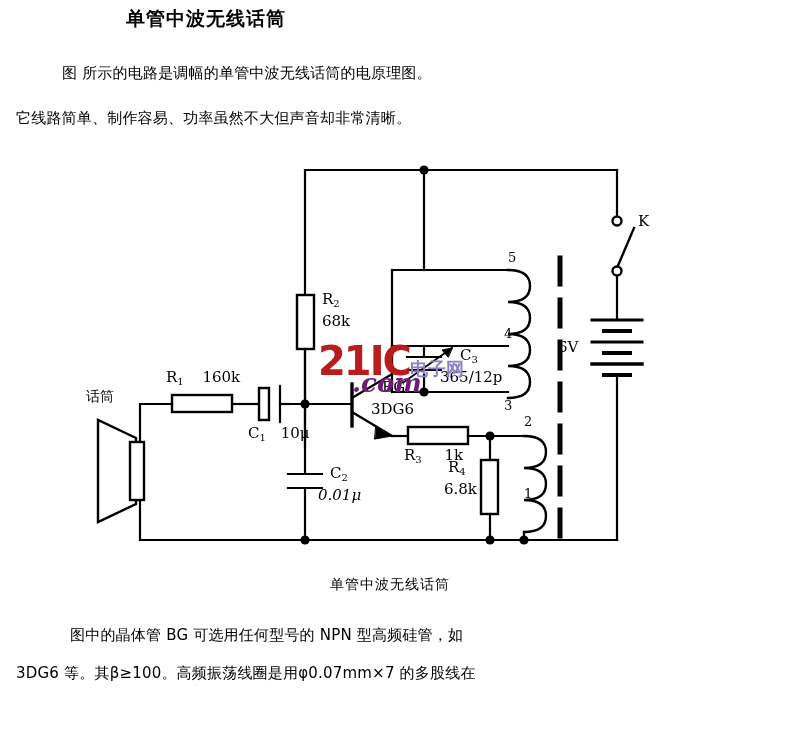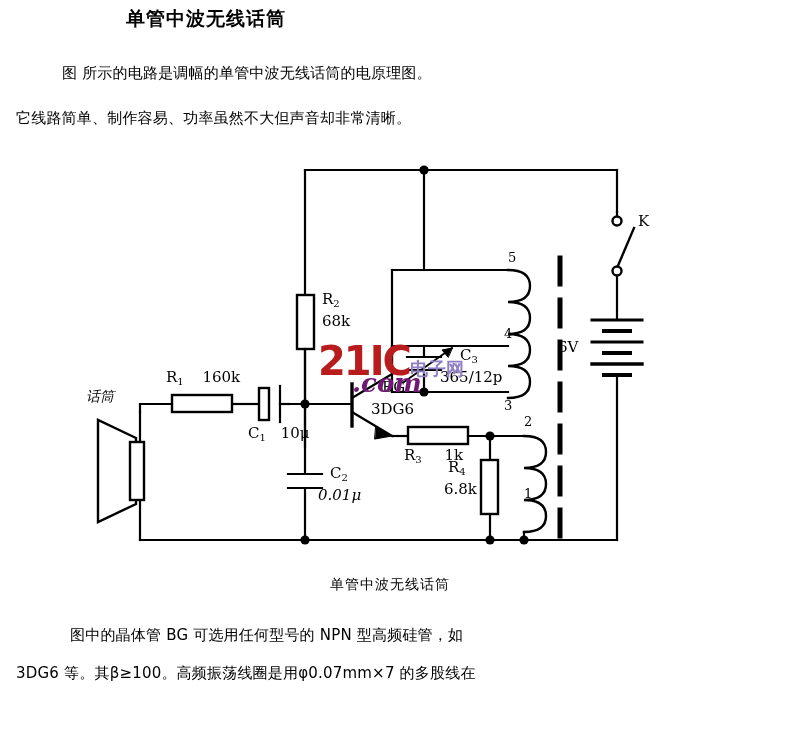--- a/index.html
+++ b/index.html
@@ -183,21 +183,21 @@
         <circle cx="424" cy="20" r="4.6"></circle>
         <circle cx="305" cy="254" r="4.6"></circle>
         <circle cx="424" cy="242" r="4.6"></circle>
         <circle cx="490" cy="286" r="4.6"></circle>
         <circle cx="305" cy="390" r="4.6"></circle>
         <circle cx="490" cy="390" r="4.6"></circle>
         <circle cx="524" cy="390" r="4.6"></circle>
       </g>
     </svg>
 
-    <div class="lbl cn" style="left:86px;top:238px;font-style:italic;">话筒</div>
+    <div class="lbl cn" style="left:86px;top:238px;">话筒</div>
 
     <div class="lbl" style="left:166px;top:218px;">
       <span>R</span><span class="sub">1</span>
       <span style="margin-left:14px;">160k</span>
     </div>
 
     <div class="lbl" style="left:322px;top:140px;">
       <span>R</span><span class="sub">2</span>
     </div>
     <div class="lbl" style="left:322px;top:162px;">68k</div>

